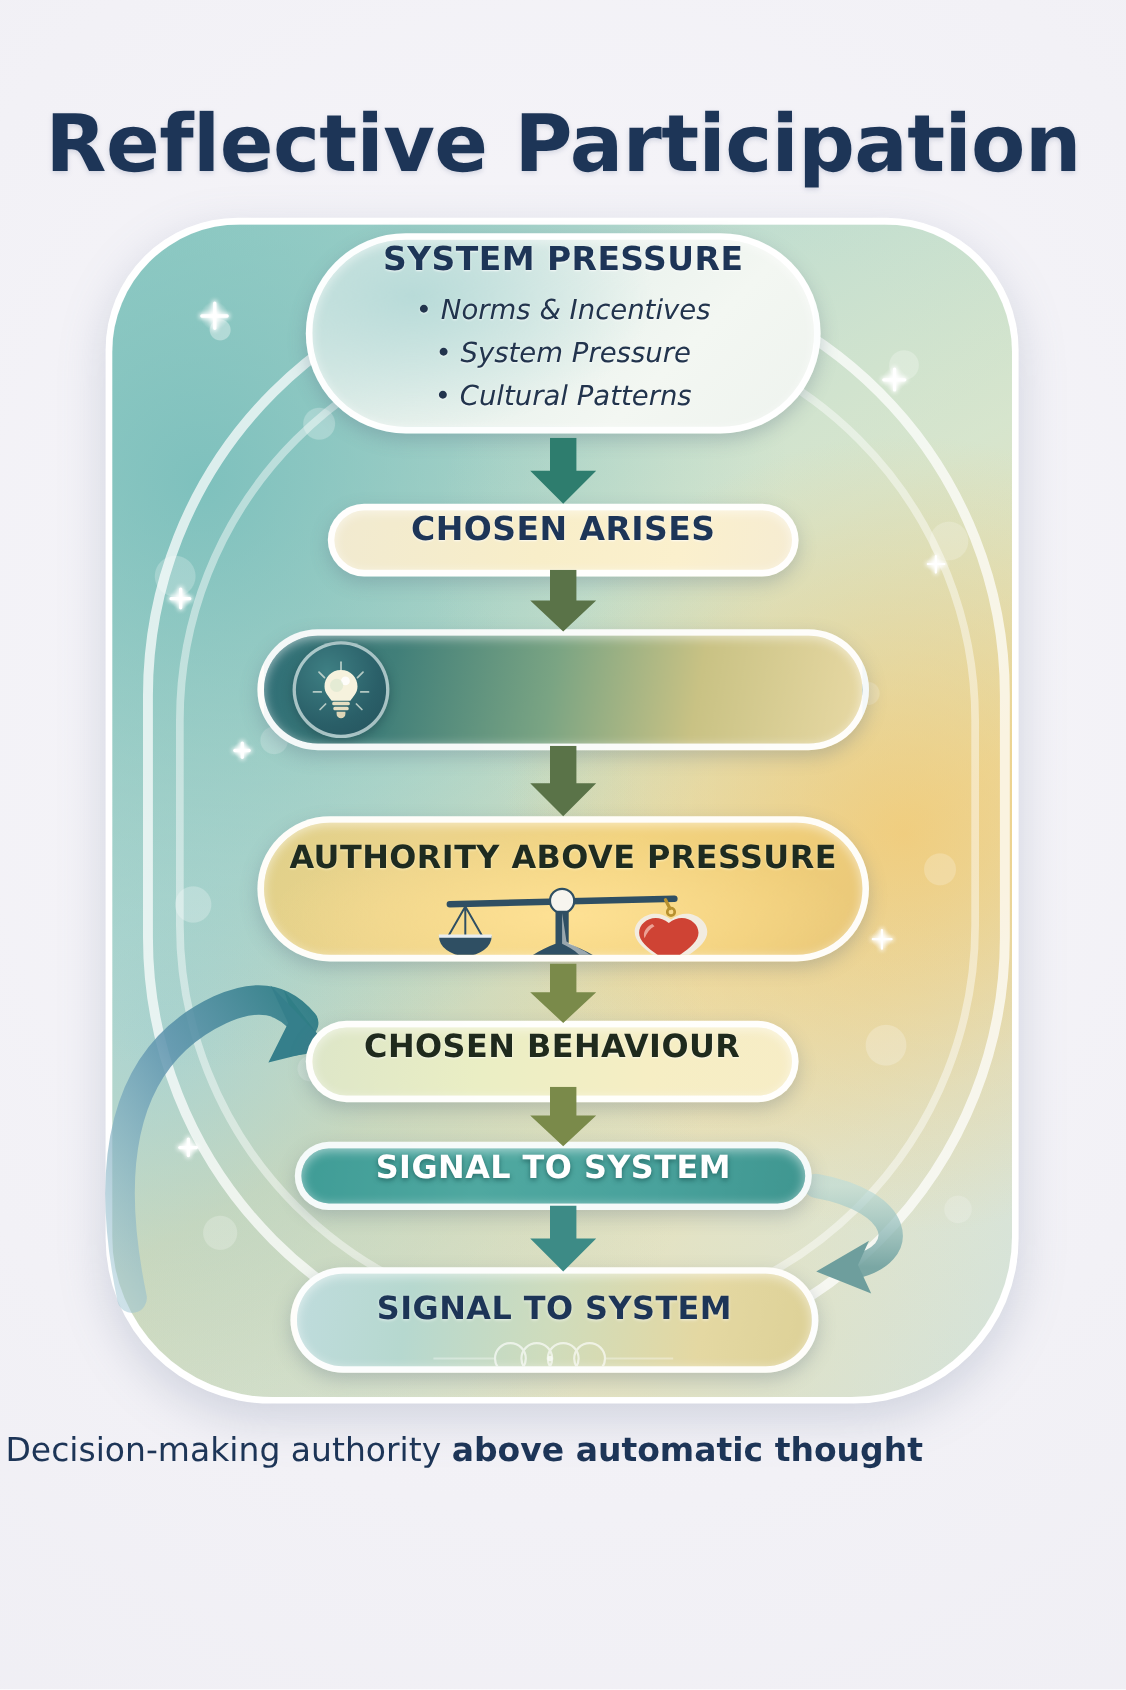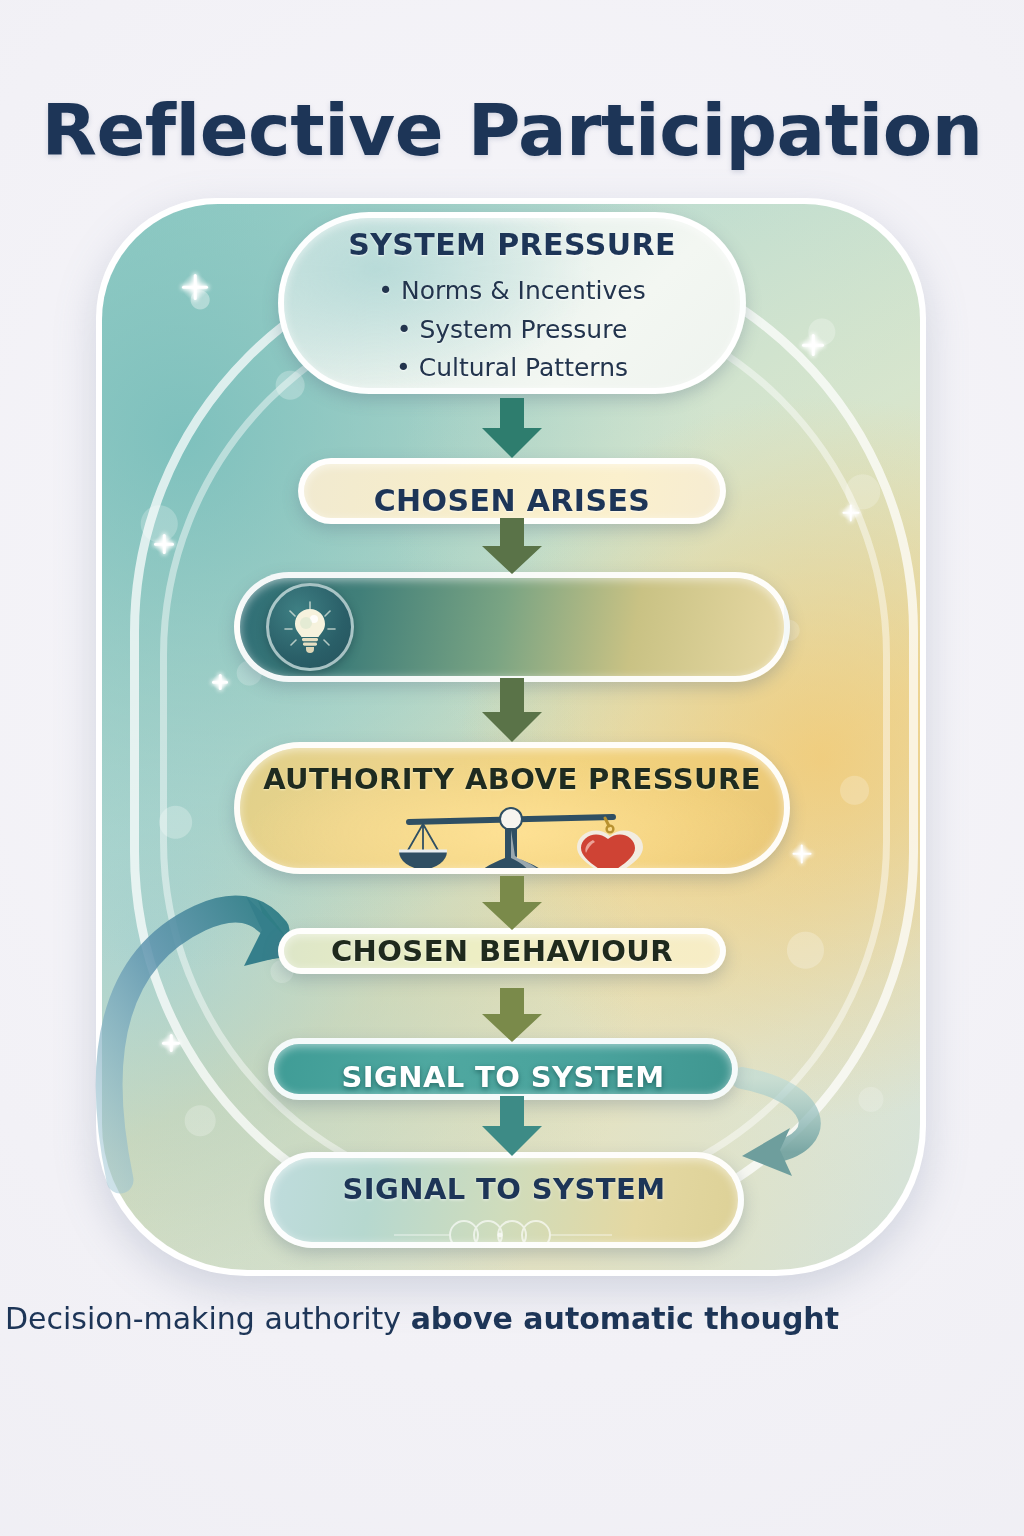--- a/index.html
+++ b/index.html
@@ -131,21 +131,21 @@
   .node {
     position: absolute;
     border-radius: 999px;
     border: 6px solid rgba(255,255,255,0.95);
     box-shadow: 0 6px 16px rgba(90,110,130,0.30), inset 0 2px 10px rgba(255,255,255,0.55);
     box-sizing: border-box;
     overflow: hidden;
     display: flex;
     flex-direction: column;
     align-items: center;
-    justify-content: flex-end;
+    justify-content: flex-start;
   }
   .node .node-inner {
     position: relative;
     z-index: 3;
     width: 100%;
     text-align: center;
   }
   .node-head {
     font-family: "DejaVu Sans", sans-serif;
     font-weight: bold;
@@ -159,20 +159,21 @@
     margin: 10px 0 0 0;
     padding: 0;
     text-align: center;
   }
   .bullets li {
     font-family: "DejaVu Sans", sans-serif;
     font-size: 25px;
     color: #22344d;
     line-height: 1.55;
     text-shadow: 0 1px 2px rgba(255,255,255,0.7);
+    font-style: italic;
   }
   .bullets li .dot { margin-right: 8px; }
 
   
   .n1 {
     left: 278px; top: 212px; width: 468px; height: 182px;
     background:
       radial-gradient(ellipse 80% 120% at 20% 30%, rgba(178,216,214,0.85) 0%, rgba(178,216,214,0) 60%),
       linear-gradient(135deg, #cfe6e2 0%, #e7f1ec 40%, #f3f7f2 70%, #eef3ee 100%);
   }
@@ -212,21 +213,21 @@
     left: 234px; top: 742px; width: 556px; height: 132px;
     background:
       radial-gradient(ellipse 70% 90% at 50% 70%, rgba(255,226,150,0.9) 0%, rgba(255,226,150,0) 70%),
       linear-gradient(120deg, #dfd08a 0%, #ebd38b 25%, #f2d37f 55%, #efcd79 80%, #e9c87a 100%);
   }
   .n4 .node-head { font-size: 29px; color: #1e2b20; text-shadow: 0 1px 2px rgba(255,245,200,0.8); }
   .scale-art { position: absolute; left: 50%; top: 58px; transform: translateX(-50%); z-index: 4; }
 
   
   .n5 {
-    left: 278px; top: 928px; width: 448px; height: 46px;
+    left: 278px; top: 928px; width: 448px; height: 74px;
     background: linear-gradient(100deg, #dde6c8 0%, #eaeec4 35%, #f6eec4 70%, #f7edc6 100%);
   }
   .n5 .node-head { font-size: 29px; color: #1f2a1d; text-shadow: 0 1px 2px rgba(255,255,255,0.7); }
 
   
   .n6 {
     left: 268px; top: 1038px; width: 470px; height: 62px;
     background: linear-gradient(100deg, #3f9c96 0%, #4fa8a0 35%, #49a29c 70%, #3f9690 100%);
   }
   .n6 .node-head { font-size: 29px; color: #ffffff; text-shadow: 0 2px 5px rgba(10,60,60,0.55); }

